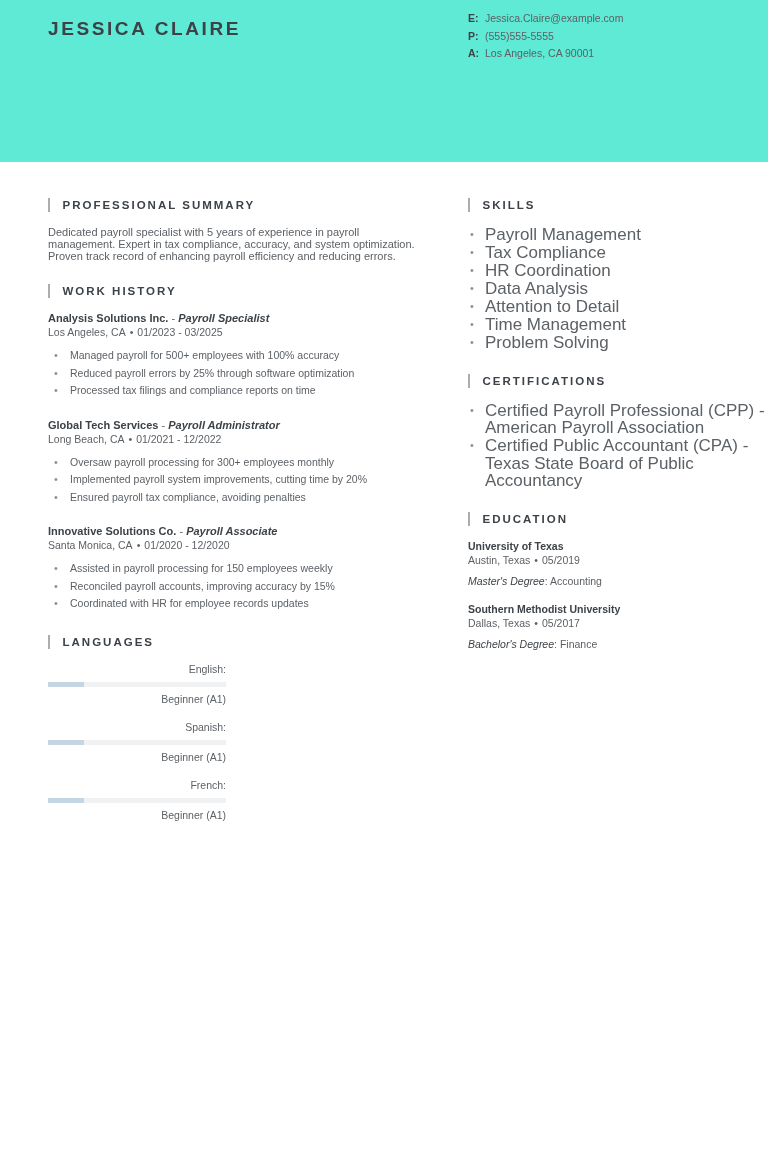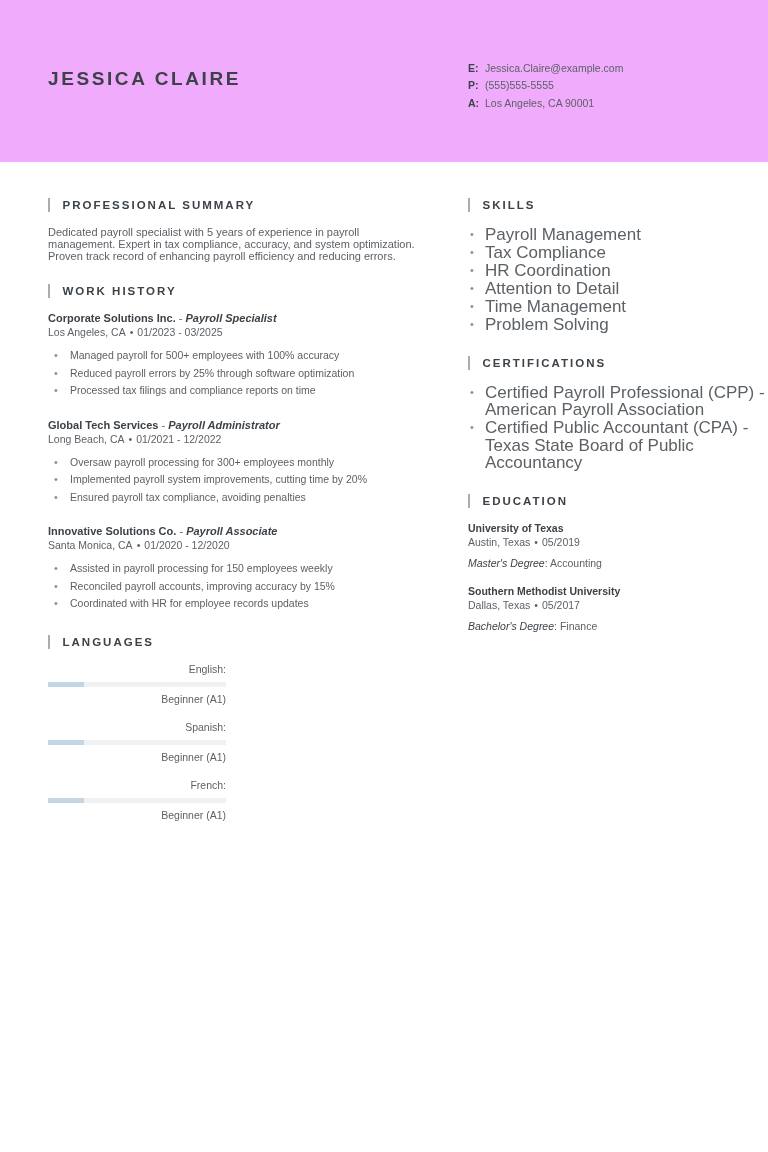--- a/index.html
+++ b/index.html
@@ -10,26 +10,25 @@
     width: 768px;
     height: 1152px;
     background: #ffffff;
     font-family: "Liberation Sans", sans-serif;
     color: #5c6166;
     overflow: hidden;
   }
 
   
   .header {
-    background: #f0abfc;
+    background: #5eead4;
     height: 162px;
     box-sizing: border-box;
     padding: 0 48px;
     display: flex;
-    align-items: center;
   }
   .header-inner {
     display: flex;
     width: 100%;
     align-items: flex-start;
     padding-top: 4px;
   }
   .name-block {
     width: 420px;
     padding-top: 14px;
@@ -280,21 +279,21 @@
       <div class="summary-text">Dedicated payroll specialist with 5 years of experience in payroll management. Expert in tax compliance, accuracy, and system optimization. Proven track record of enhancing payroll efficiency and reducing errors.</div>
     </div>
 
     <div class="section">
       <div class="sec-head">
         <div class="sec-bar"></div>
         <div class="sec-title">WORK HISTORY</div>
       </div>
       <div id="work-list">
           <div class="job">
-            <div class="job-title-line"><span class="job-company">Corporate Solutions Inc.</span><span class="job-dash"> - </span><span class="job-role">Payroll Specialist</span></div>
+            <div class="job-title-line"><span class="job-company">Analysis Solutions Inc.</span><span class="job-dash"> - </span><span class="job-role">Payroll Specialist</span></div>
             <div class="job-meta"><span>Los Angeles, CA</span><span class="sep">•</span><span>01/2023 - 03/2025</span></div>
             <ul class="bullets">
               <li>Managed payroll for 500+ employees with 100% accuracy</li>
               <li>Reduced payroll errors by 25% through software optimization</li>
               <li>Processed tax filings and compliance reports on time</li>
             </ul>
           </div>
           <div class="job">
             <div class="job-title-line"><span class="job-company">Global Tech Services</span><span class="job-dash"> - </span><span class="job-role">Payroll Administrator</span></div>
             <div class="job-meta"><span>Long Beach, CA</span><span class="sep">•</span><span>01/2021 - 12/2022</span></div>
@@ -352,20 +351,21 @@
 
     <div class="section">
       <div class="sec-head">
         <div class="sec-bar"></div>
         <div class="sec-title">SKILLS</div>
       </div>
       <ul class="dotlist" id="skills-list">
           <li>Payroll Management</li>
           <li>Tax Compliance</li>
           <li>HR Coordination</li>
+          <li>Data Analysis</li>
           <li>Attention to Detail</li>
           <li>Time Management</li>
           <li>Problem Solving</li>
         </ul>
     </div>
 
     <div class="section">
       <div class="sec-head">
         <div class="sec-bar"></div>
         <div class="sec-title">CERTIFICATIONS</div>

